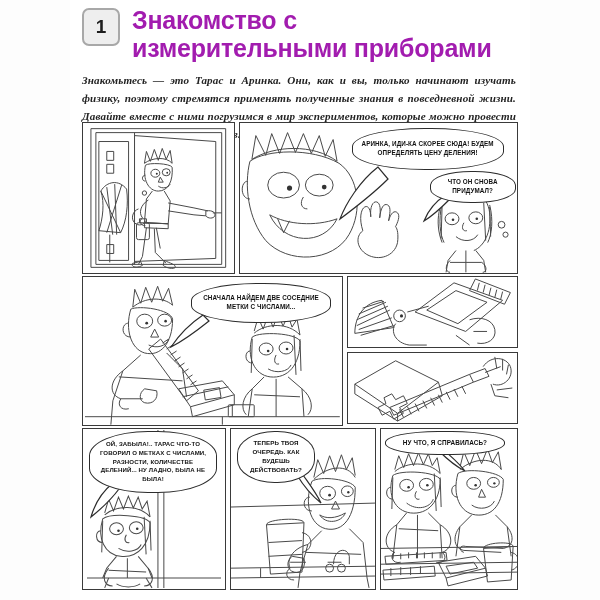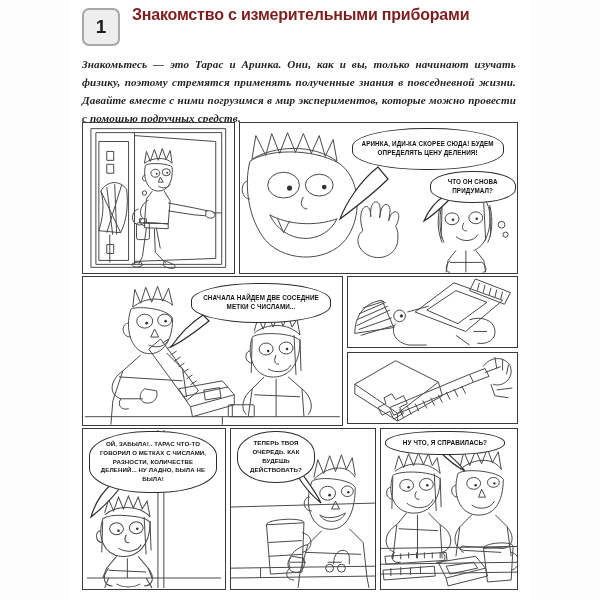--- a/index.html
+++ b/index.html
@@ -37,24 +37,24 @@
     background: #eeeeee;
     display: flex;
     align-items: center;
     justify-content: center;
     font-size: 19px;
     font-weight: bold;
     color: #1d1d1d;
     margin-top: 2px;
   }
   .chapter-title {
-    font-size: 16px;
+    font-size: 25px;
     font-weight: bold;
     line-height: 1.12;
-    color: #7f1d1d;
+    color: #a21caf;
     letter-spacing: -0.2px;
     max-width: 385px;
   }
 
   
   .intro {
     margin: 10px 14px 0 12px;
     font-family: "Liberation Serif", serif;
     font-style: italic;
     font-weight: bold;

